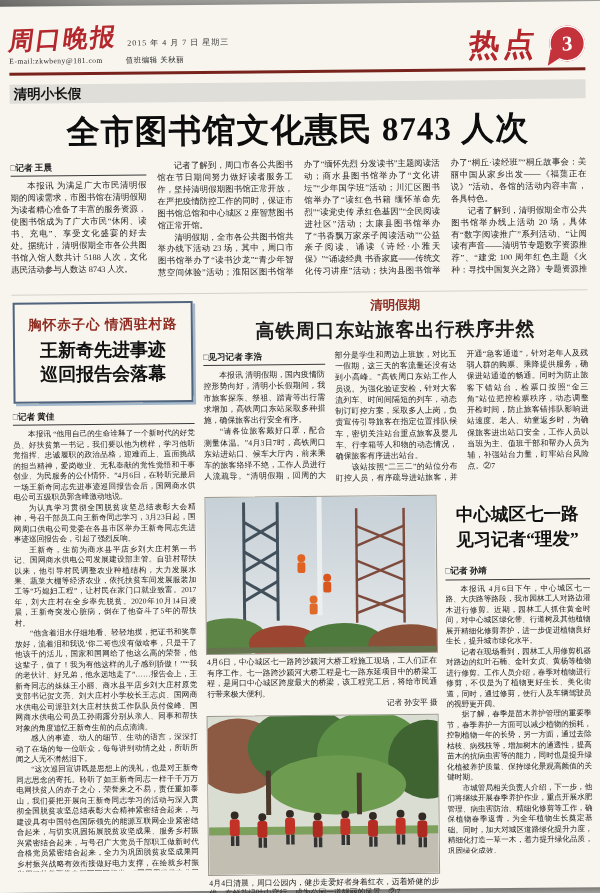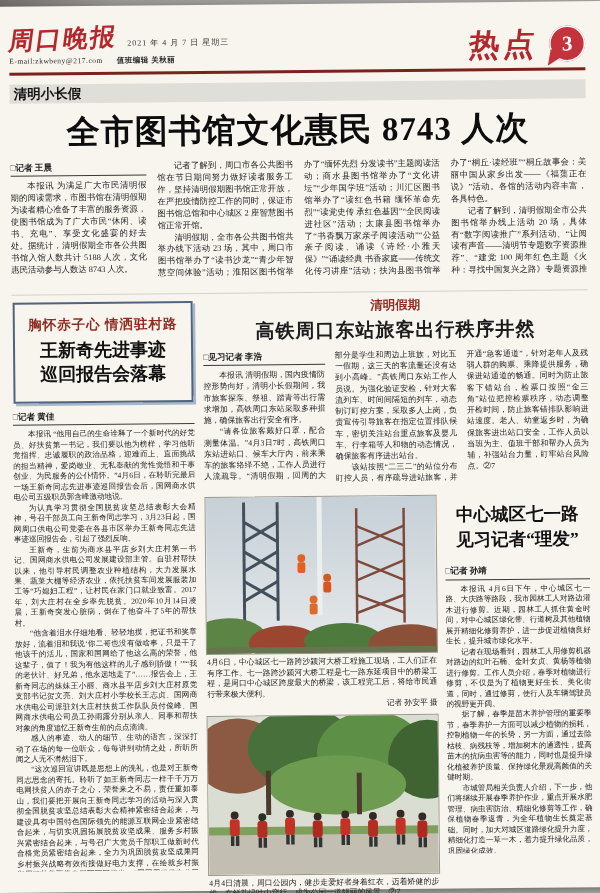--- a/index.html
+++ b/index.html
@@ -20,21 +20,21 @@
   
   .masthead { display:flex; justify-content:space-between; align-items:flex-start; }
   .mast-left { }
   .logo-row { display:flex; align-items:flex-end; gap:10px; }
   .logo {
     color:#b3272d; font-weight:bold; font-size:25px; letter-spacing:2px;
     transform:skewX(-10deg) rotate(-2deg); line-height:1;
   }
   .mast-date { font-size:8px; color:#333; padding-bottom:2px; letter-spacing:1px; }
   .mast-sub { font-size:7.5px; color:#2a2a2a; margin-top:5px; letter-spacing:.5px; }
-  .mast-sub b { margin-left:14px; font-weight:bold; }
+  .mast-sub b { margin-left:23px; font-weight:normal; }
   .mast-right { display:flex; align-items:flex-start; gap:10px; margin-top:4px; }
   .section-label {
     color:#b3272d; font-weight:bold; font-size:31px; letter-spacing:4px;
     transform:skewX(-8deg); line-height:1; margin-top:3px;
   }
   .page-badge {
     position:relative; width:36px; height:36px; border-radius:50%;
     background:#c4333c; color:#fff; font-size:21px; font-weight:bold;
     display:flex; align-items:center; justify-content:center;
     box-shadow:0 0 0 1.5px #fff inset;
@@ -92,24 +92,24 @@
 </style>
 </head>
 <body>
 
 <div class="paper">
 
   <div class="masthead">
     <div class="mast-left">
       <div class="logo-row">
         <div class="logo">周口晚报</div>
-        <div class="mast-date">2021 年 4 月 7 日  星期三</div>
+        <div class="mast-date">2015 年 4 月 7 日  星期三</div>
       </div>
       <div class="mast-sub">
-        <span>E-mail:zkwbeny@217.com</span><b>值班编辑 关秋丽</b>
+        <span>E-mail:zkwbeny@181.com</span><b>值班编辑 关秋丽</b>
       </div>
     </div>
     <div class="mast-right">
       <div class="section-label">热点</div>
       <div class="page-badge">
           <span>3</span>
         </div>
     </div>
   </div>
   <div class="top-rule"></div>

